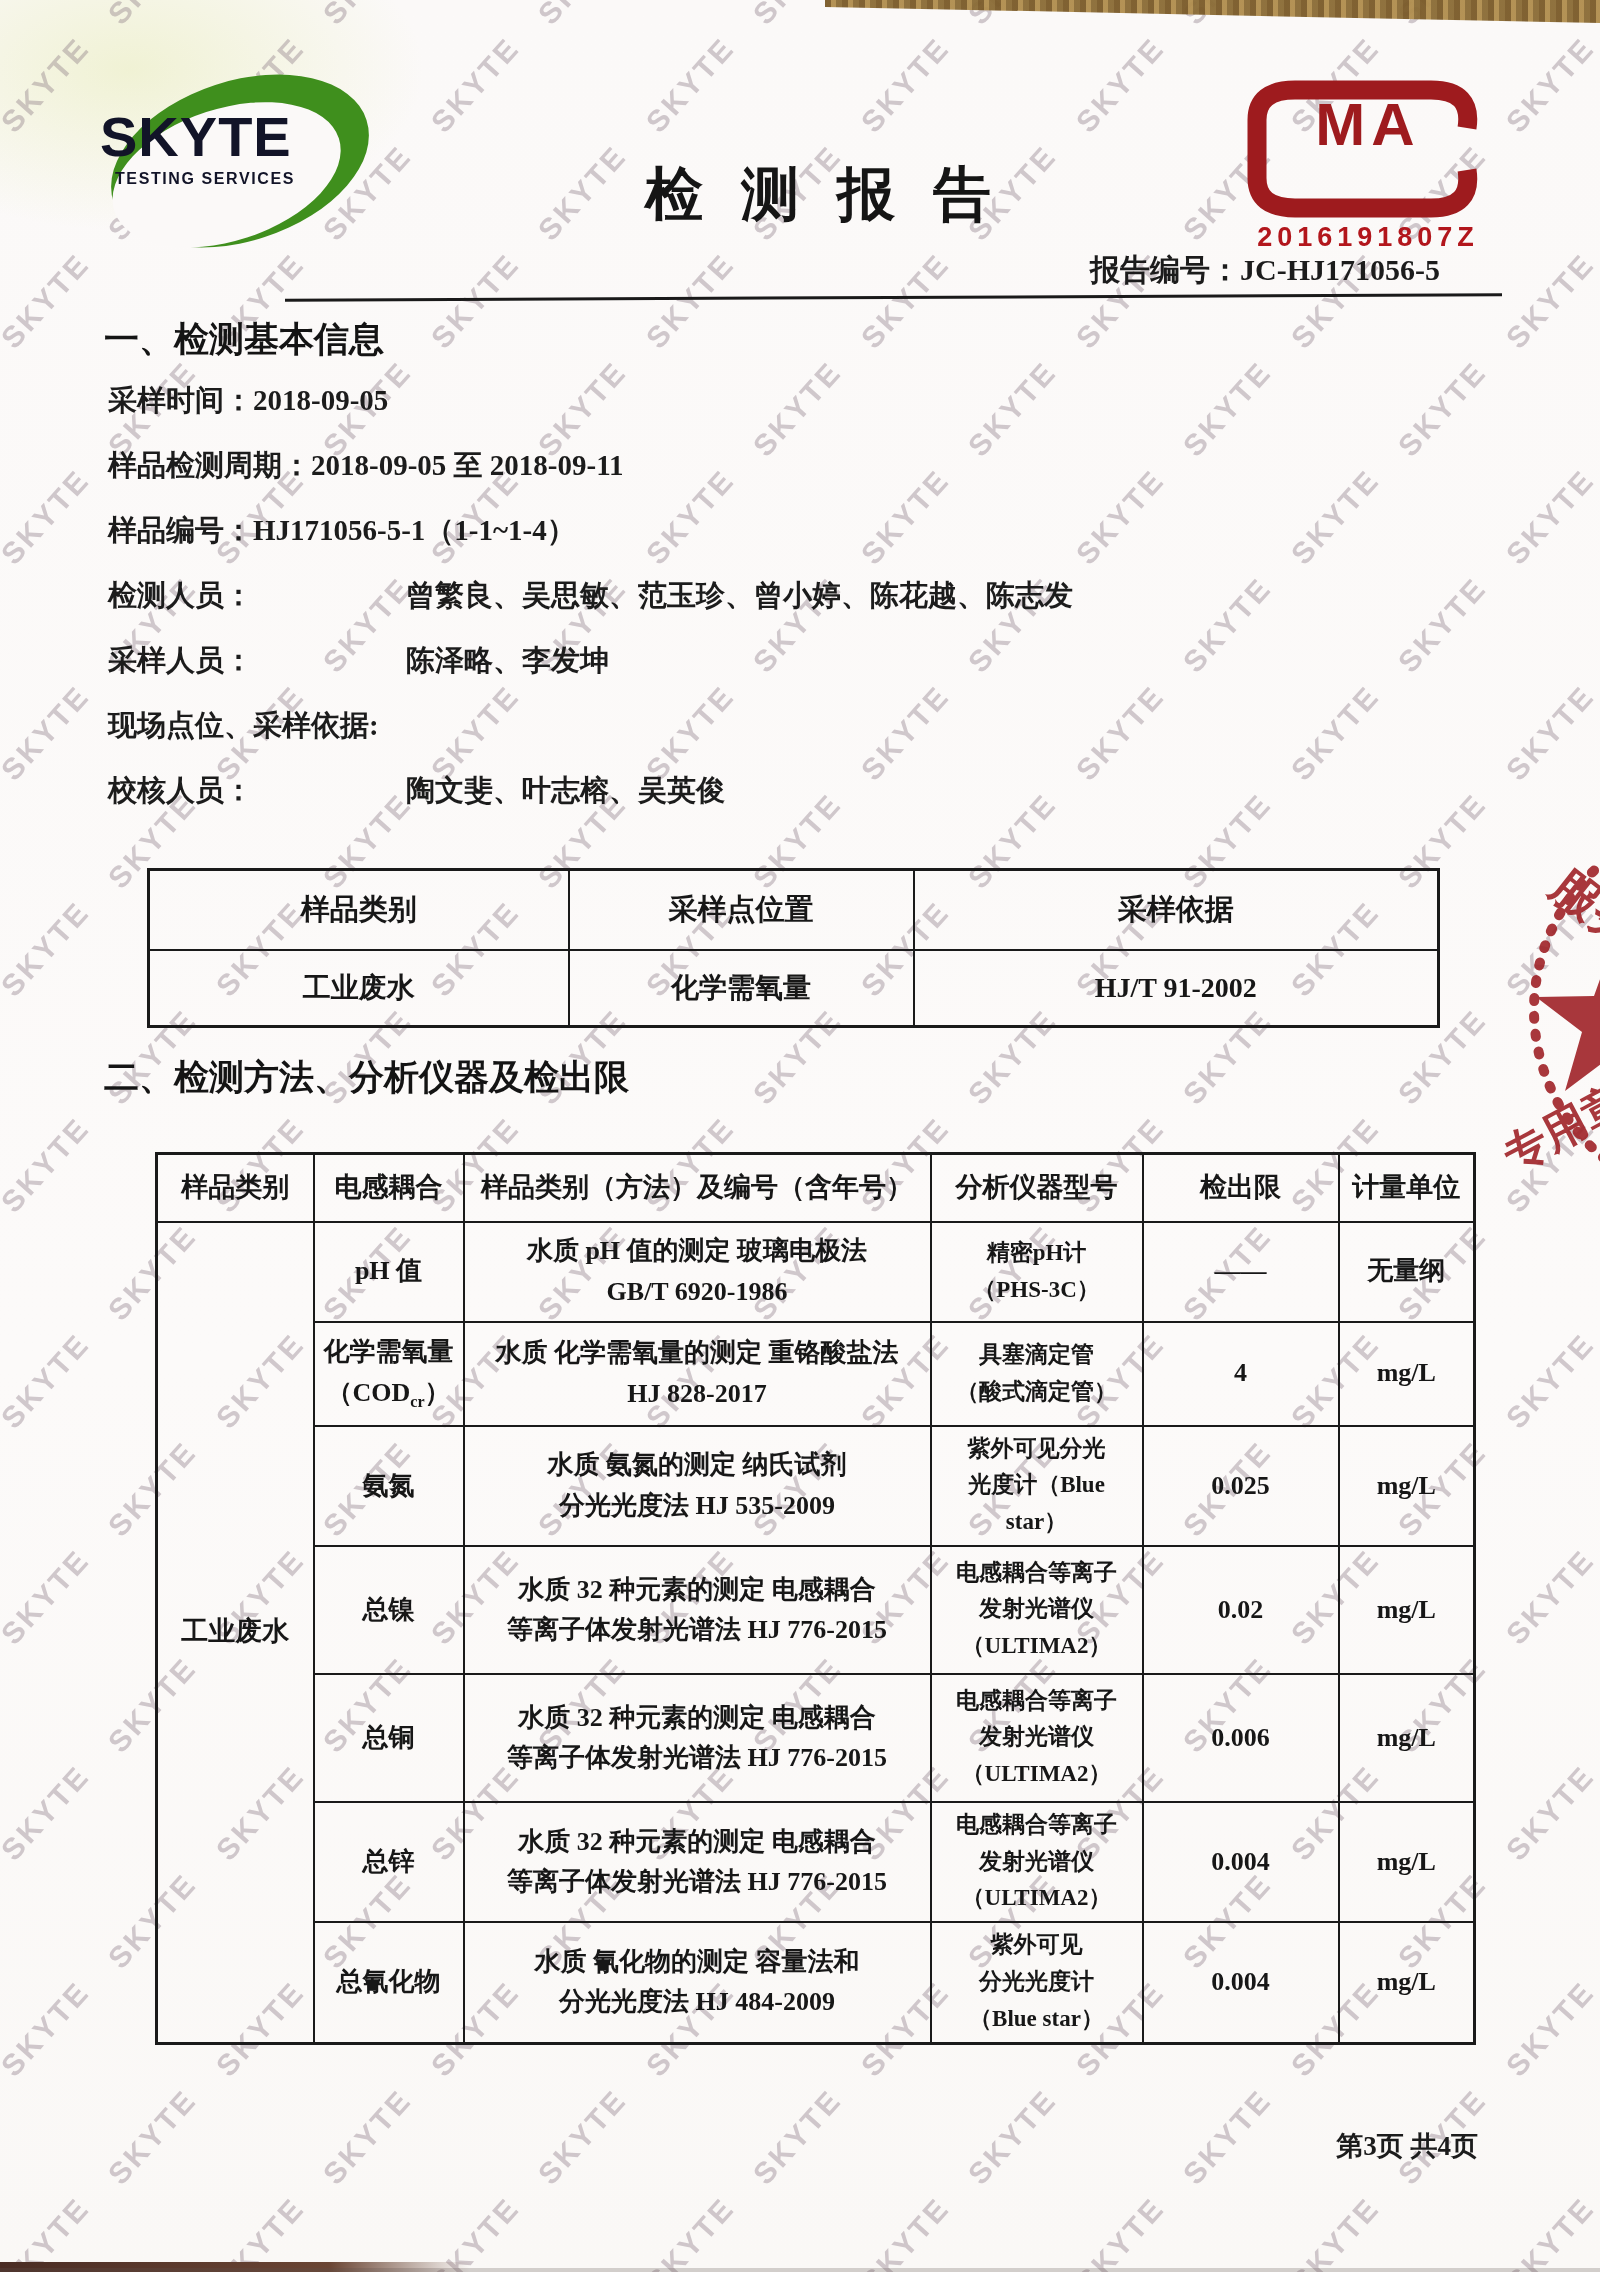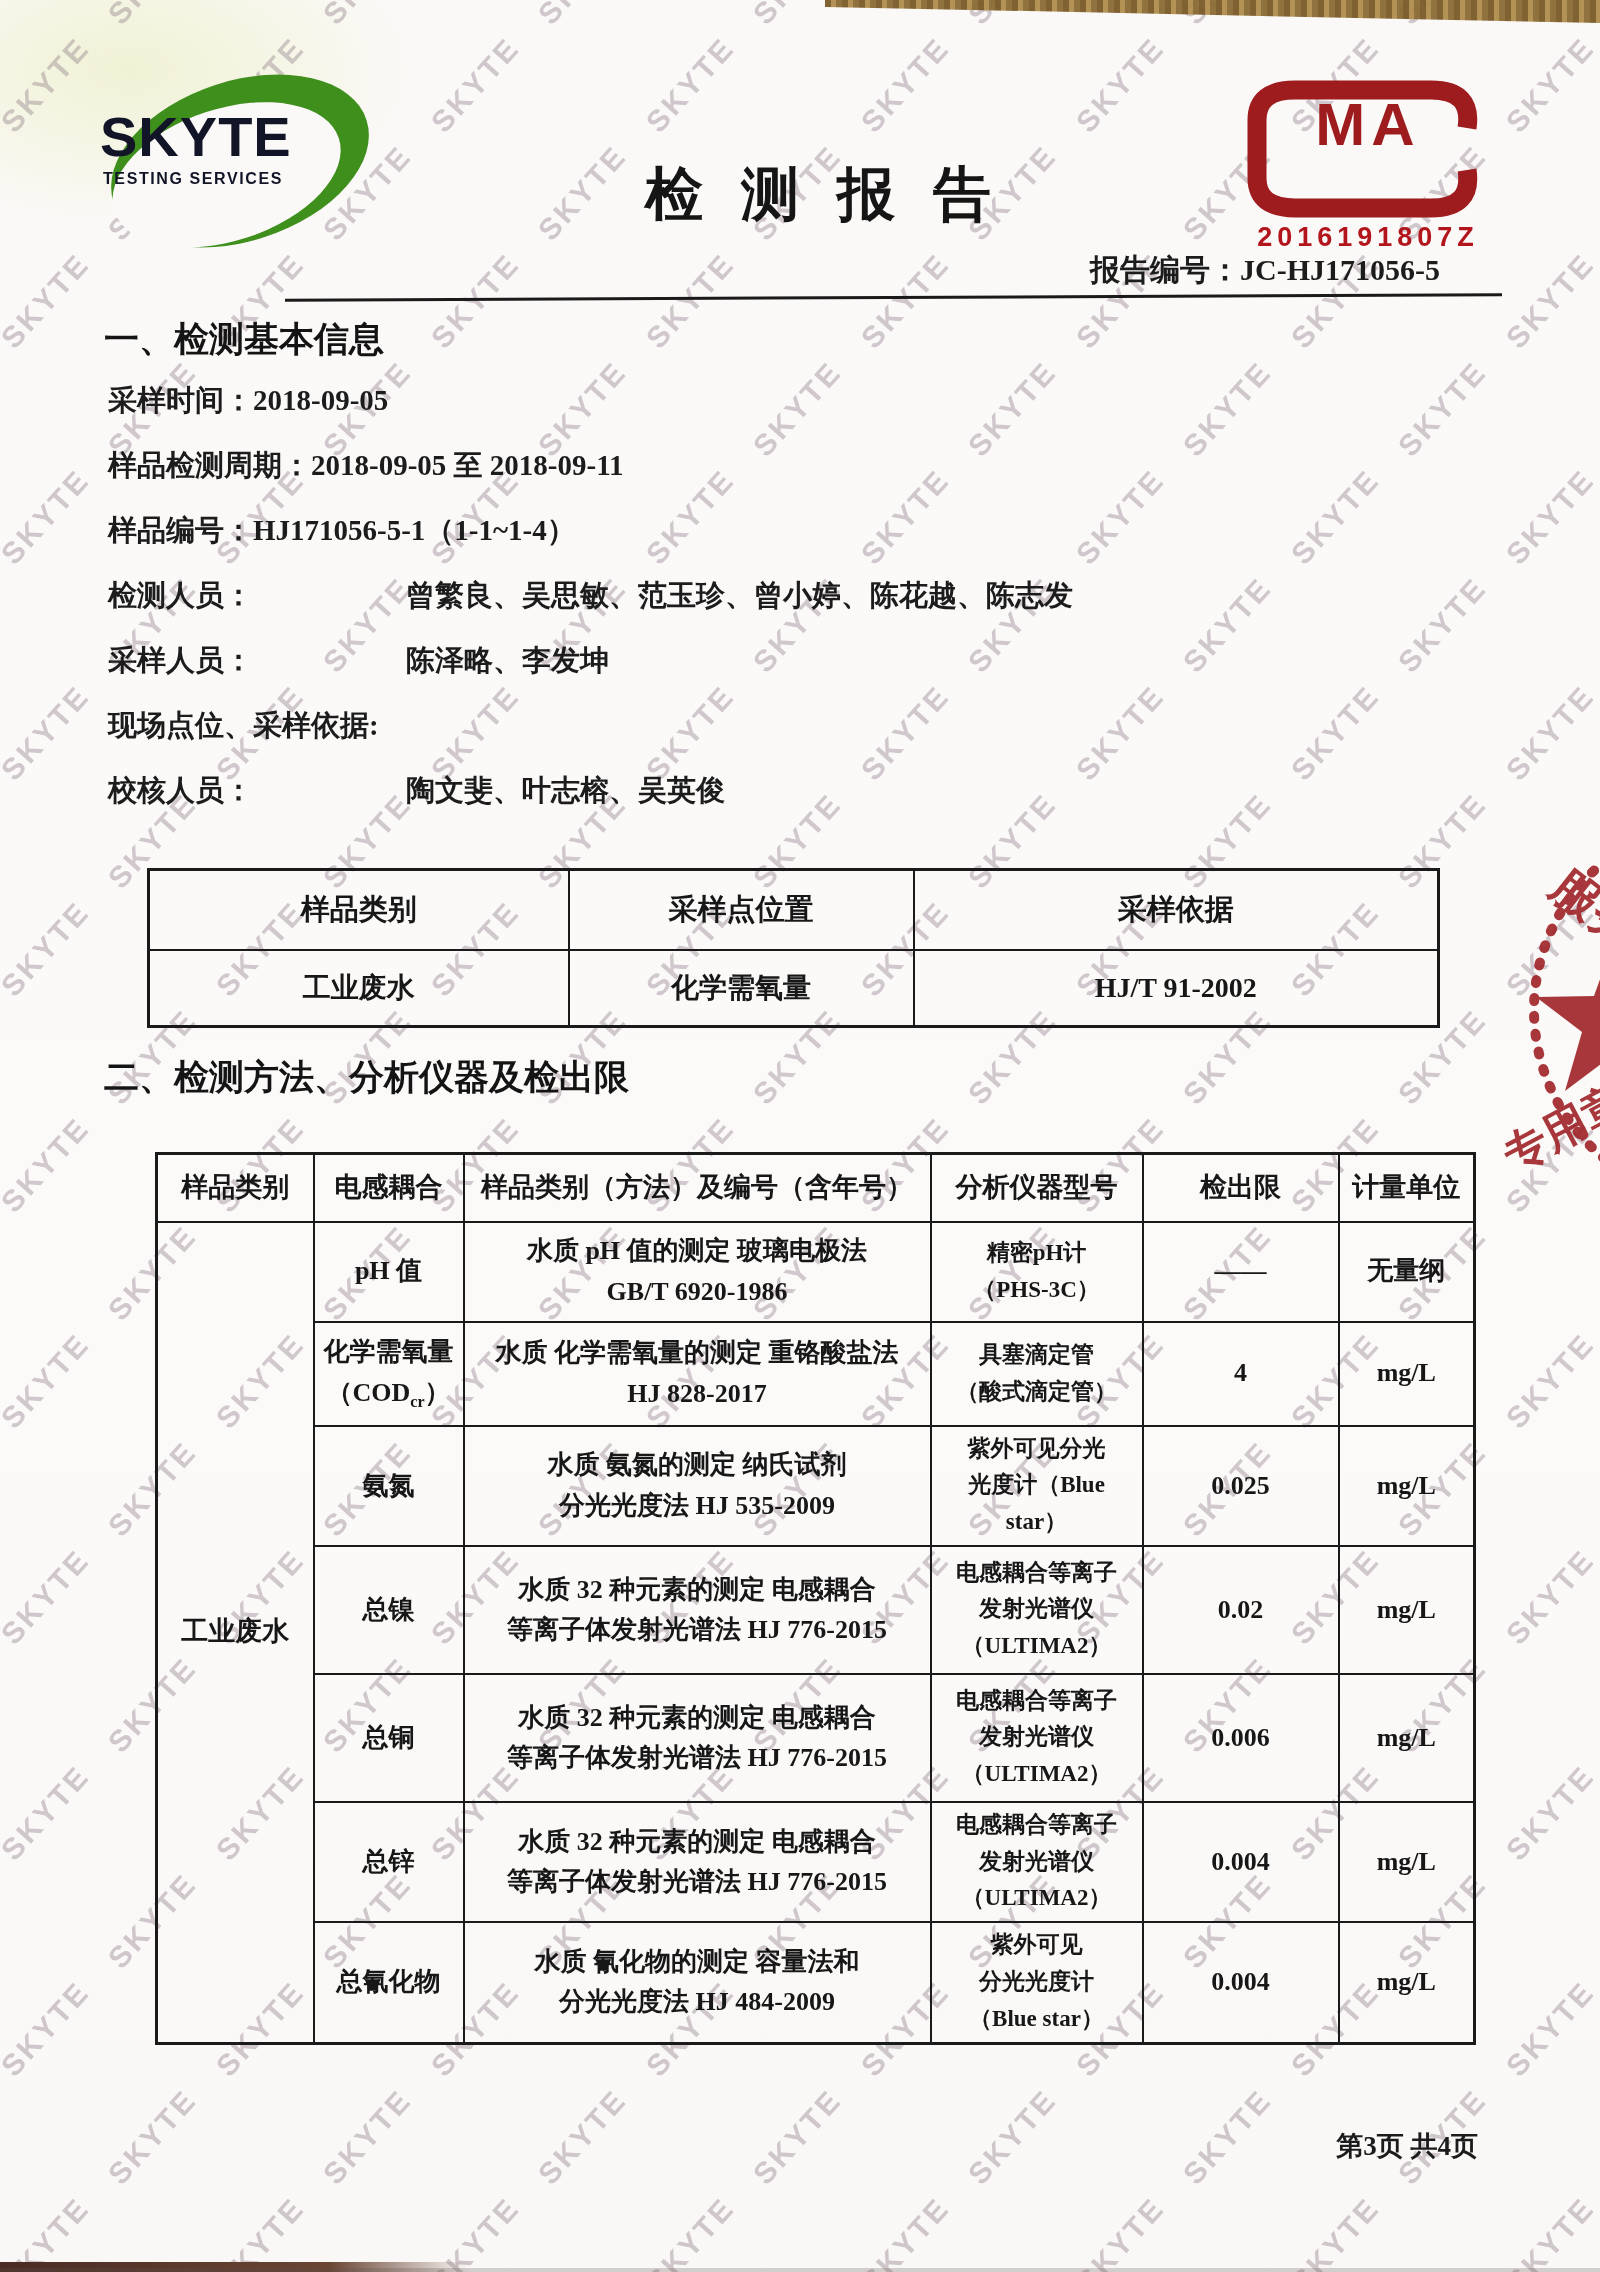--- a/index.html
+++ b/index.html
@@ -23,21 +23,21 @@
     clip-path:polygon(0 0,100% 0,100% 100%,0 30%);opacity:.95;}
   .edge-bottom-dark{position:absolute;bottom:0;left:0;width:470px;height:10px;
     background:linear-gradient(90deg,#4a2c24,#6a4534 70%,rgba(106,69,52,0));}
   .edge-bottom-soft{position:absolute;bottom:0;left:0;right:0;height:4px;background:rgba(90,80,75,.25);}
 
   
   .logo{position:absolute;left:70px;top:66px;width:310px;height:185px;}
   .logo svg{position:absolute;left:0;top:0;}
   .logo-name{position:absolute;left:30px;top:38px;font-family:"Liberation Sans",sans-serif;
     font-weight:900;font-size:56px;letter-spacing:1px;color:#121428;}
-  .logo-tag{position:absolute;left:33px;top:104px;font-family:"Liberation Sans",sans-serif;
+  .logo-tag{position:absolute;left:45px;top:104px;font-family:"Liberation Sans",sans-serif;
     font-weight:700;font-size:16px;letter-spacing:1.6px;color:#121428;}
   .title{position:absolute;left:645px;top:156px;font-size:58px;font-weight:700;
     letter-spacing:38px;white-space:nowrap;color:#151515;}
   .cma{position:absolute;left:1243px;top:76px;width:250px;text-align:center;}
   .cma-letters{position:absolute;left:0;top:14px;width:250px;text-align:center;
     font-family:"Liberation Sans",sans-serif;font-weight:900;font-size:60px;
     letter-spacing:6px;color:#9e1b1e;}
   .cma-number{position:absolute;left:-8px;top:146px;width:266px;text-align:center;
     font-family:"Liberation Sans",sans-serif;font-weight:700;font-size:27px;
     letter-spacing:5px;color:#b2161c;white-space:nowrap;}

